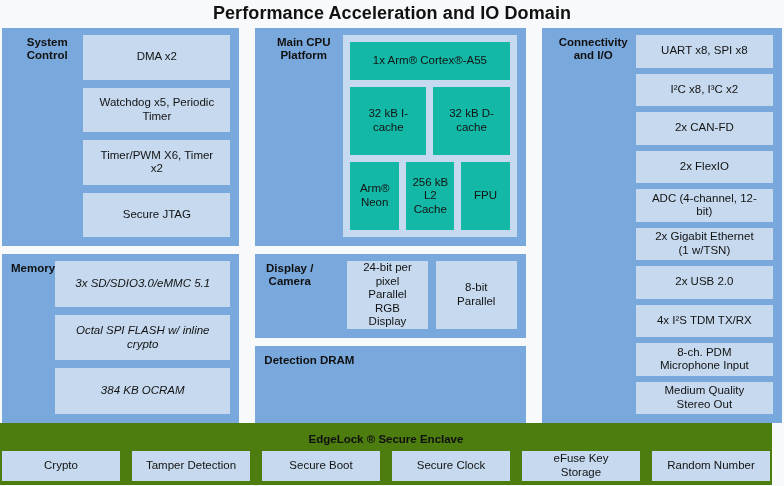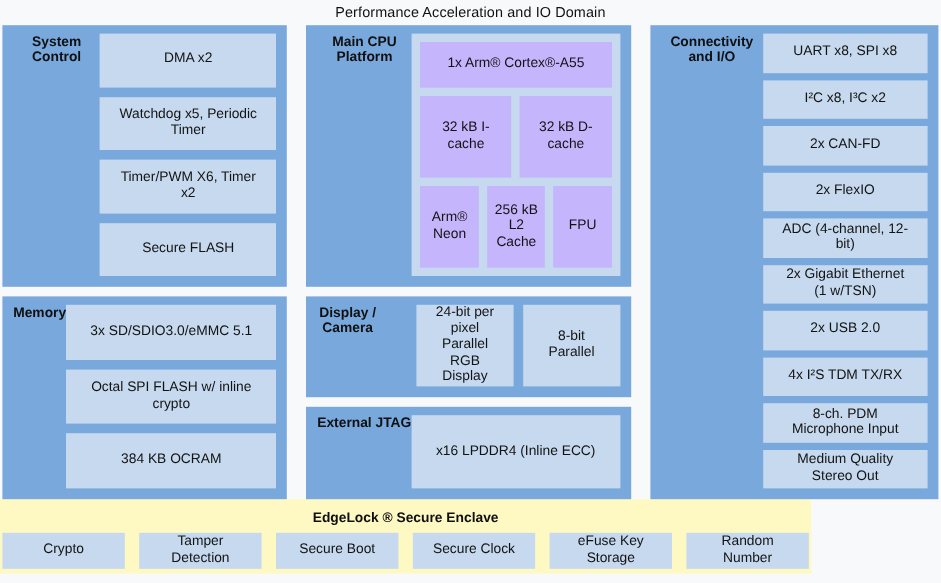--- a/index.html
+++ b/index.html
@@ -17,22 +17,22 @@
   #diagram {
     position: relative;
     width: 784px;
     height: 486px;
     box-sizing: border-box;
   }
 
   
   .main-title {
     text-align: center;
-    font-size: 12px;
-    font-weight: normal;
+    font-size: 18px;
+    font-weight: bold;
     letter-spacing: 0.1px;
     padding: 3px 0 4px 0;
     color: #111111;
   }
 
   
   .columns {
     display: flex;
     gap: 16px;
     padding: 0 2px;
@@ -84,38 +84,38 @@
     line-height: 1.18;
     padding: 4px 13px;
     box-sizing: border-box;
     min-height: 30px;
   }
 
   
   .panel-system  { height: 218px; }
   .panel-memory  { flex: 1 1 auto; }
   .panel-system .item { flex: 1 1 0; }
-  .panel-memory .item { flex: 1 1 0; }
+  .panel-memory .item { flex: 1 1 0; font-style: italic; }
 
   
   .panel-cpu      { height: 218px; }
   .panel-display  { height: 84px; gap: 32px; }
   .panel-dram     { flex: 1 1 auto; }
 
   .cpu-inner {
     background: #c6d9ee;
     padding: 7px;
     box-sizing: border-box;
     display: flex;
     flex-direction: column;
     gap: 7px;
     flex: 1 1 auto;
   }
   .cpu-box {
-    background: #c4b5fd;
+    background: #14b8a6;
     color: #131313;
     font-size: 11.5px;
     text-align: center;
     display: flex;
     align-items: center;
     justify-content: center;
     line-height: 1.18;
     padding: 3px 4px;
     box-sizing: border-box;
   }
@@ -138,24 +138,24 @@
   .display-row .item { flex: 1 1 0; }
   .panel-dram .item { flex: 1 1 auto; }
 
   
   .panel-conn { flex: 1 1 auto; }
   .panel-conn .panel-body { gap: 6px; }
   .panel-conn .item { flex: 1 1 0; min-height: 26px; }
 
   
   .enclave {
-    background: #fef9c3;
+    background: #4d7c0f;
     padding: 6px 2px 8px 2px;
     box-sizing: border-box;
-    width: 676px;
+    width: 772px;
     height: 62px;
   }
   .enclave-title {
     text-align: center;
     font-size: 11.5px;
     font-weight: bold;
     color: #101010;
     padding: 4px 0 6px 0;
   }
   .enclave-row {
@@ -178,21 +178,21 @@
   <div class="columns">
 
     <div class="col col-left">
 
       <div class="panel panel-system">
         <div class="panel-title">System Control</div>
         <div class="panel-body">
           <div class="item">DMA x2</div>
           <div class="item">Watchdog x5, Periodic Timer</div>
           <div class="item">Timer/PWM X6, Timer x2</div>
-          <div class="item">Secure FLASH</div>
+          <div class="item">Secure JTAG</div>
         </div>
       </div>
 
       <div class="panel panel-memory">
         <div class="panel-title">Memory</div>
         <div class="panel-body">
           <div class="item">3x SD/SDIO3.0/eMMC 5.1</div>
           <div class="item">Octal SPI FLASH w/ inline crypto</div>
           <div class="item">384 KB OCRAM</div>
         </div>
@@ -220,24 +220,21 @@
 
       <div class="panel panel-display">
         <div class="panel-title">Display / Camera</div>
         <div class="display-row">
           <div class="item">24-bit per pixel Parallel RGB Display</div>
           <div class="item">8-bit Parallel</div>
         </div>
       </div>
 
       <div class="panel panel-dram">
-        <div class="panel-title">External JTAG</div>
-        <div class="panel-body">
-          <div class="item">x16 LPDDR4 (Inline ECC)</div>
-        </div>
+        <div class="panel-title">Detection DRAM</div>
       </div>
 
     </div>
 
     <div class="col col-right">
 
       <div class="panel panel-conn">
         <div class="panel-title">Connectivity and I/O</div>
         <div class="panel-body">
           <div class="item">UART x8, SPI x8</div>

